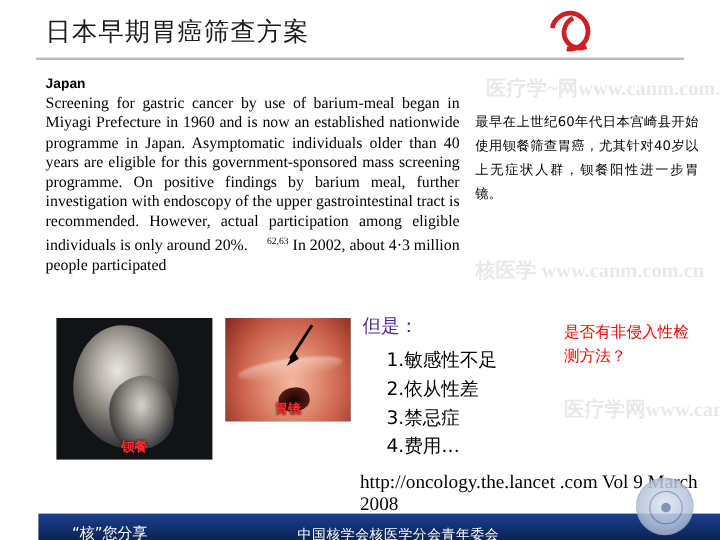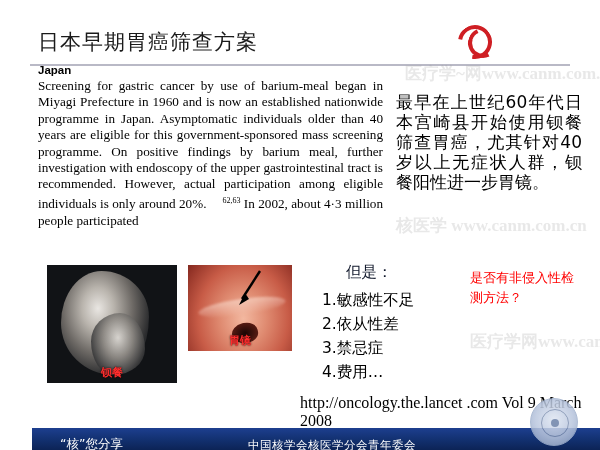--- a/index.html
+++ b/index.html
@@ -17,21 +17,21 @@
   .slide {
     position: relative;
     width: 600px;
     height: 450px;
     background: #ffffff;
     box-sizing: border-box;
   }
   
   .title-bar {
     position: absolute;
-    left: 0; top: 16px;
+    left: 0; top: 0;
     width: 512px;
     height: 52px;
   }
   .title-text {
     position: absolute;
     left: 38px;
     top: 12px;
     font-family: "DejaVu Sans", sans-serif;
     font-size: 21px;
     color: #1a1a1a;
@@ -99,21 +99,21 @@
     vertical-align: super;
     padding-left: 16px;
   }
   
   .cn-summary {
     position: absolute;
     left: 396px;
     top: 92px;
     width: 186px;
     font-family: "DejaVu Sans", sans-serif;
-    font-size: 17px;
+    font-size: 11px;
     line-height: 20px;
     color: #000;
     text-align: justify;
   }
   
   .img-barium {
     position: absolute;
     left: 47px;
     top: 265px;
     width: 130px;
@@ -189,22 +189,21 @@
     font-weight: bold;
     text-shadow: 0 0 2px #000;
   }
   
   .but-label {
     position: absolute;
     left: 302px;
     top: 262px;
     font-family: "DejaVu Sans", sans-serif;
     font-size: 15.5px;
-    color: #0f172a;
-    margin-left: 44px;
+    color: #4c1d95;
   }
   .but-list {
     position: absolute;
     left: 322px;
     top: 288px;
     font-family: "DejaVu Sans", sans-serif;
     font-size: 15.5px;
     line-height: 24px;
     color: #000;
   }

